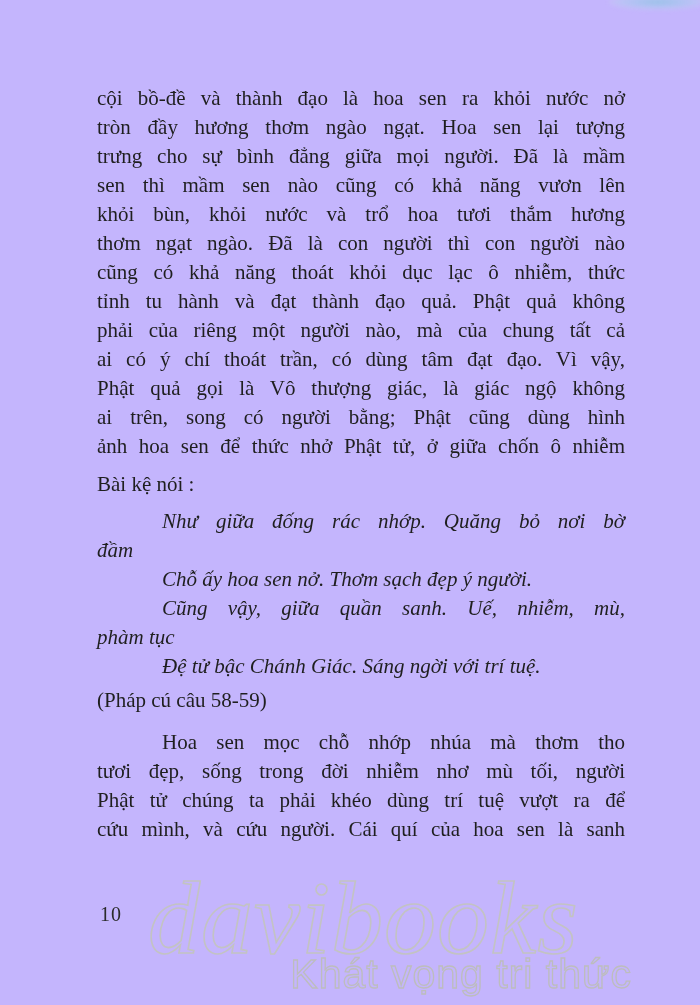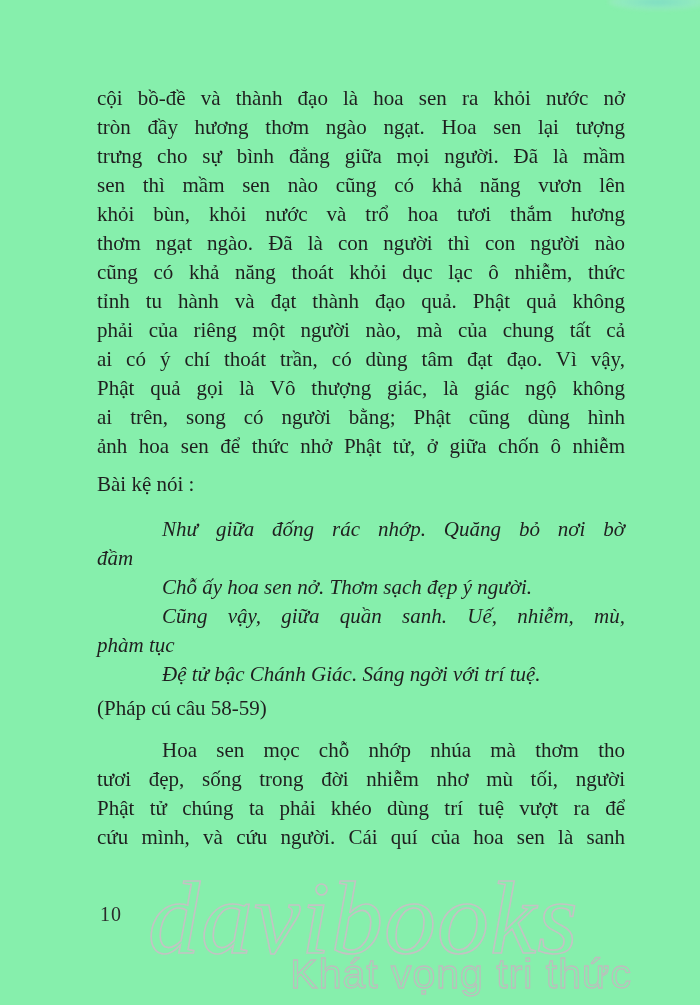--- a/index.html
+++ b/index.html
@@ -1,21 +1,21 @@
 <!DOCTYPE html>
 <html><head>
 <meta charset="utf-8">
 <style>
   * { margin: 0; padding: 0; box-sizing: border-box; }
   html, body { width: 700px; background: #ffffff; }
   .page {
     position: relative;
     width: 700px;
     height: 1005px;
-    background: #86efac;
+    background: #c4b5fd;
     font-family: "Liberation Serif", serif;
     color: #1f1f1f;
     overflow: hidden;
   }
   .corner-smudge {
     position: absolute;
     top: -6px;
     right: -8px;
     width: 100px;
     height: 16px;
@@ -32,21 +32,21 @@
     left: 97px;
     top: 84px;
     width: 528px;
     font-size: 21px;
     line-height: 29px;
   }
   .line { min-height: 29px; }
   .just { text-align: justify; text-align-last: justify; }
   .indent { padding-left: 65px; }
   .italic { font-style: italic; }
-  .intro { margin-top: 9px; margin-bottom: 16px; }
+  .intro { margin-top: 9px; margin-bottom: 8px; }
   .attribution {
     margin-top: 5px;
     margin-bottom: 13px;
     text-align: left;
     padding-right: 30px;
   }
   .page-number {
     position: absolute;
     left: 100px;
     top: 903px;

